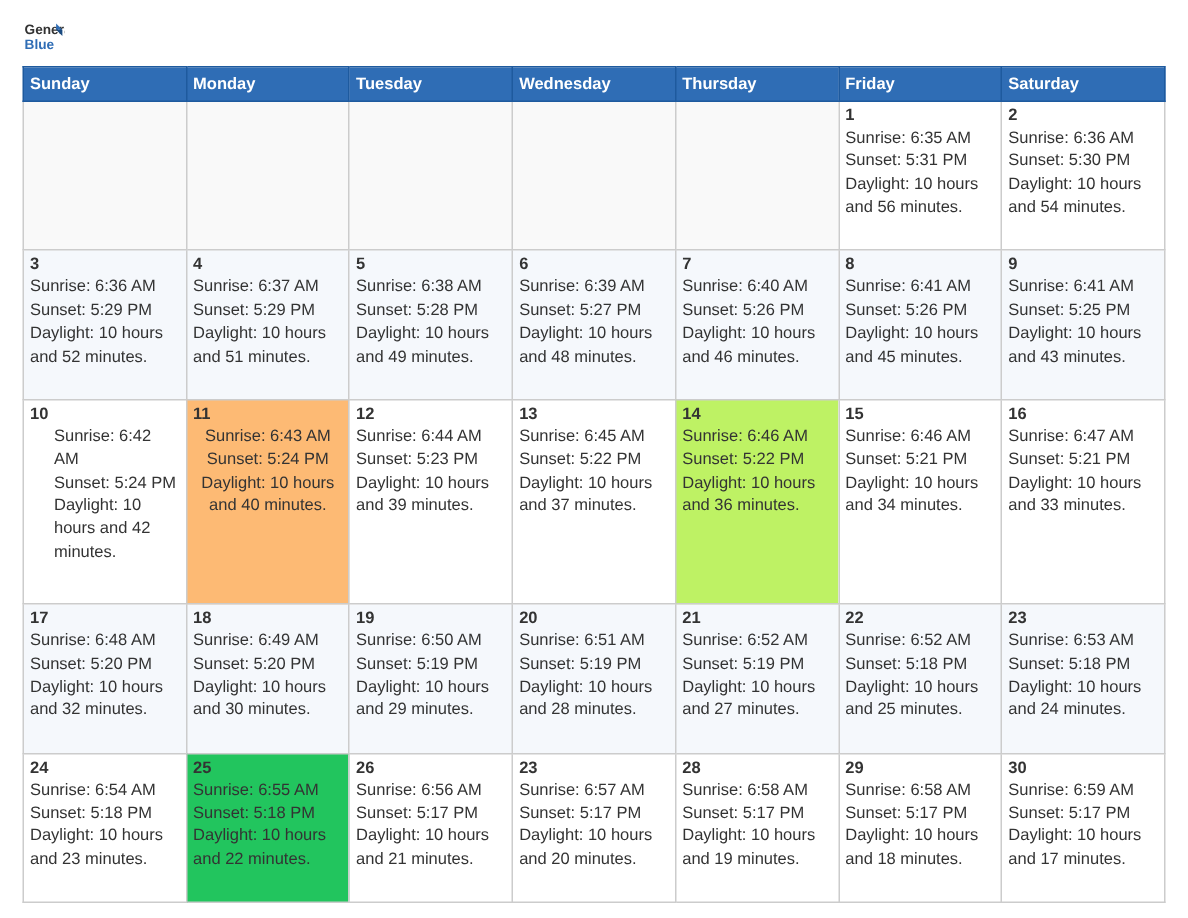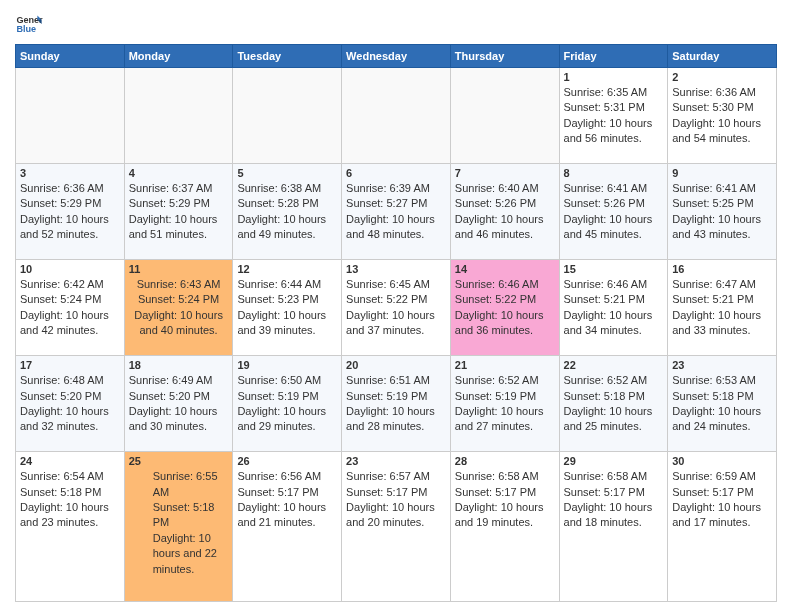--- a/index.html
+++ b/index.html
@@ -179,21 +179,21 @@
           <td style="background: rgb(245, 248, 252);">
             <span class="day-number">9</span>
             <div class="day-info" style="white-space: pre-line;">Sunrise: 6:41 AM
 Sunset: 5:25 PM
 Daylight: 10 hours and 43 minutes.</div>
           </td>
         </tr>
         <tr>
           <td style="background: rgb(255, 255, 255);">
             <span class="day-number">10</span>
-            <div class="day-info" style="white-space: pre-line;">Sunrise: 6:42 AM
+            <div class="day-info" style="white-space: pre-line; margin-left: 16px;">Sunrise: 6:42 AM
 Sunset: 5:24 PM
 Daylight: 10 hours and 42 minutes.</div>
           </td>
           <td style="background: #fdba74;">
             <span class="day-number">11</span>
             <div class="day-info" style="white-space: pre-line; text-align: center;">Sunrise: 6:43 AM
 Sunset: 5:24 PM
 Daylight: 10 hours and 40 minutes.</div>
           </td>
           <td style="background: rgb(255, 255, 255);">
@@ -201,21 +201,21 @@
             <div class="day-info" style="white-space: pre-line;">Sunrise: 6:44 AM
 Sunset: 5:23 PM
 Daylight: 10 hours and 39 minutes.</div>
           </td>
           <td style="background: rgb(255, 255, 255); margin-left: 36px;">
             <span class="day-number">13</span>
             <div class="day-info" style="white-space: pre-line;">Sunrise: 6:45 AM
 Sunset: 5:22 PM
 Daylight: 10 hours and 37 minutes.</div>
           </td>
-          <td style="background: #f9a8d4;">
+          <td style="background: #bef264;">
             <span class="day-number">14</span>
             <div class="day-info" style="white-space: pre-line;">Sunrise: 6:46 AM
 Sunset: 5:22 PM
 Daylight: 10 hours and 36 minutes.</div>
           </td>
           <td style="background: rgb(255, 255, 255);">
             <span class="day-number">15</span>
             <div class="day-info" style="white-space: pre-line;">Sunrise: 6:46 AM
 Sunset: 5:21 PM
 Daylight: 10 hours and 34 minutes.</div>
@@ -271,23 +271,23 @@
 Daylight: 10 hours and 24 minutes.</div>
           </td>
         </tr>
         <tr>
           <td style="background: rgb(255, 255, 255);">
             <span class="day-number">24</span>
             <div class="day-info" style="white-space: pre-line;">Sunrise: 6:54 AM
 Sunset: 5:18 PM
 Daylight: 10 hours and 23 minutes.</div>
           </td>
-          <td style="background: #fdba74;">
+          <td style="background: #22c55e;">
             <span class="day-number">25</span>
-            <div class="day-info" style="white-space: pre-line; margin-left: 24px;">Sunrise: 6:55 AM
+            <div class="day-info" style="white-space: pre-line;">Sunrise: 6:55 AM
 Sunset: 5:18 PM
 Daylight: 10 hours and 22 minutes.</div>
           </td>
           <td style="background: rgb(255, 255, 255);">
             <span class="day-number">26</span>
             <div class="day-info" style="white-space: pre-line;">Sunrise: 6:56 AM
 Sunset: 5:17 PM
 Daylight: 10 hours and 21 minutes.</div>
           </td>
           <td style="background: rgb(255, 255, 255);">

